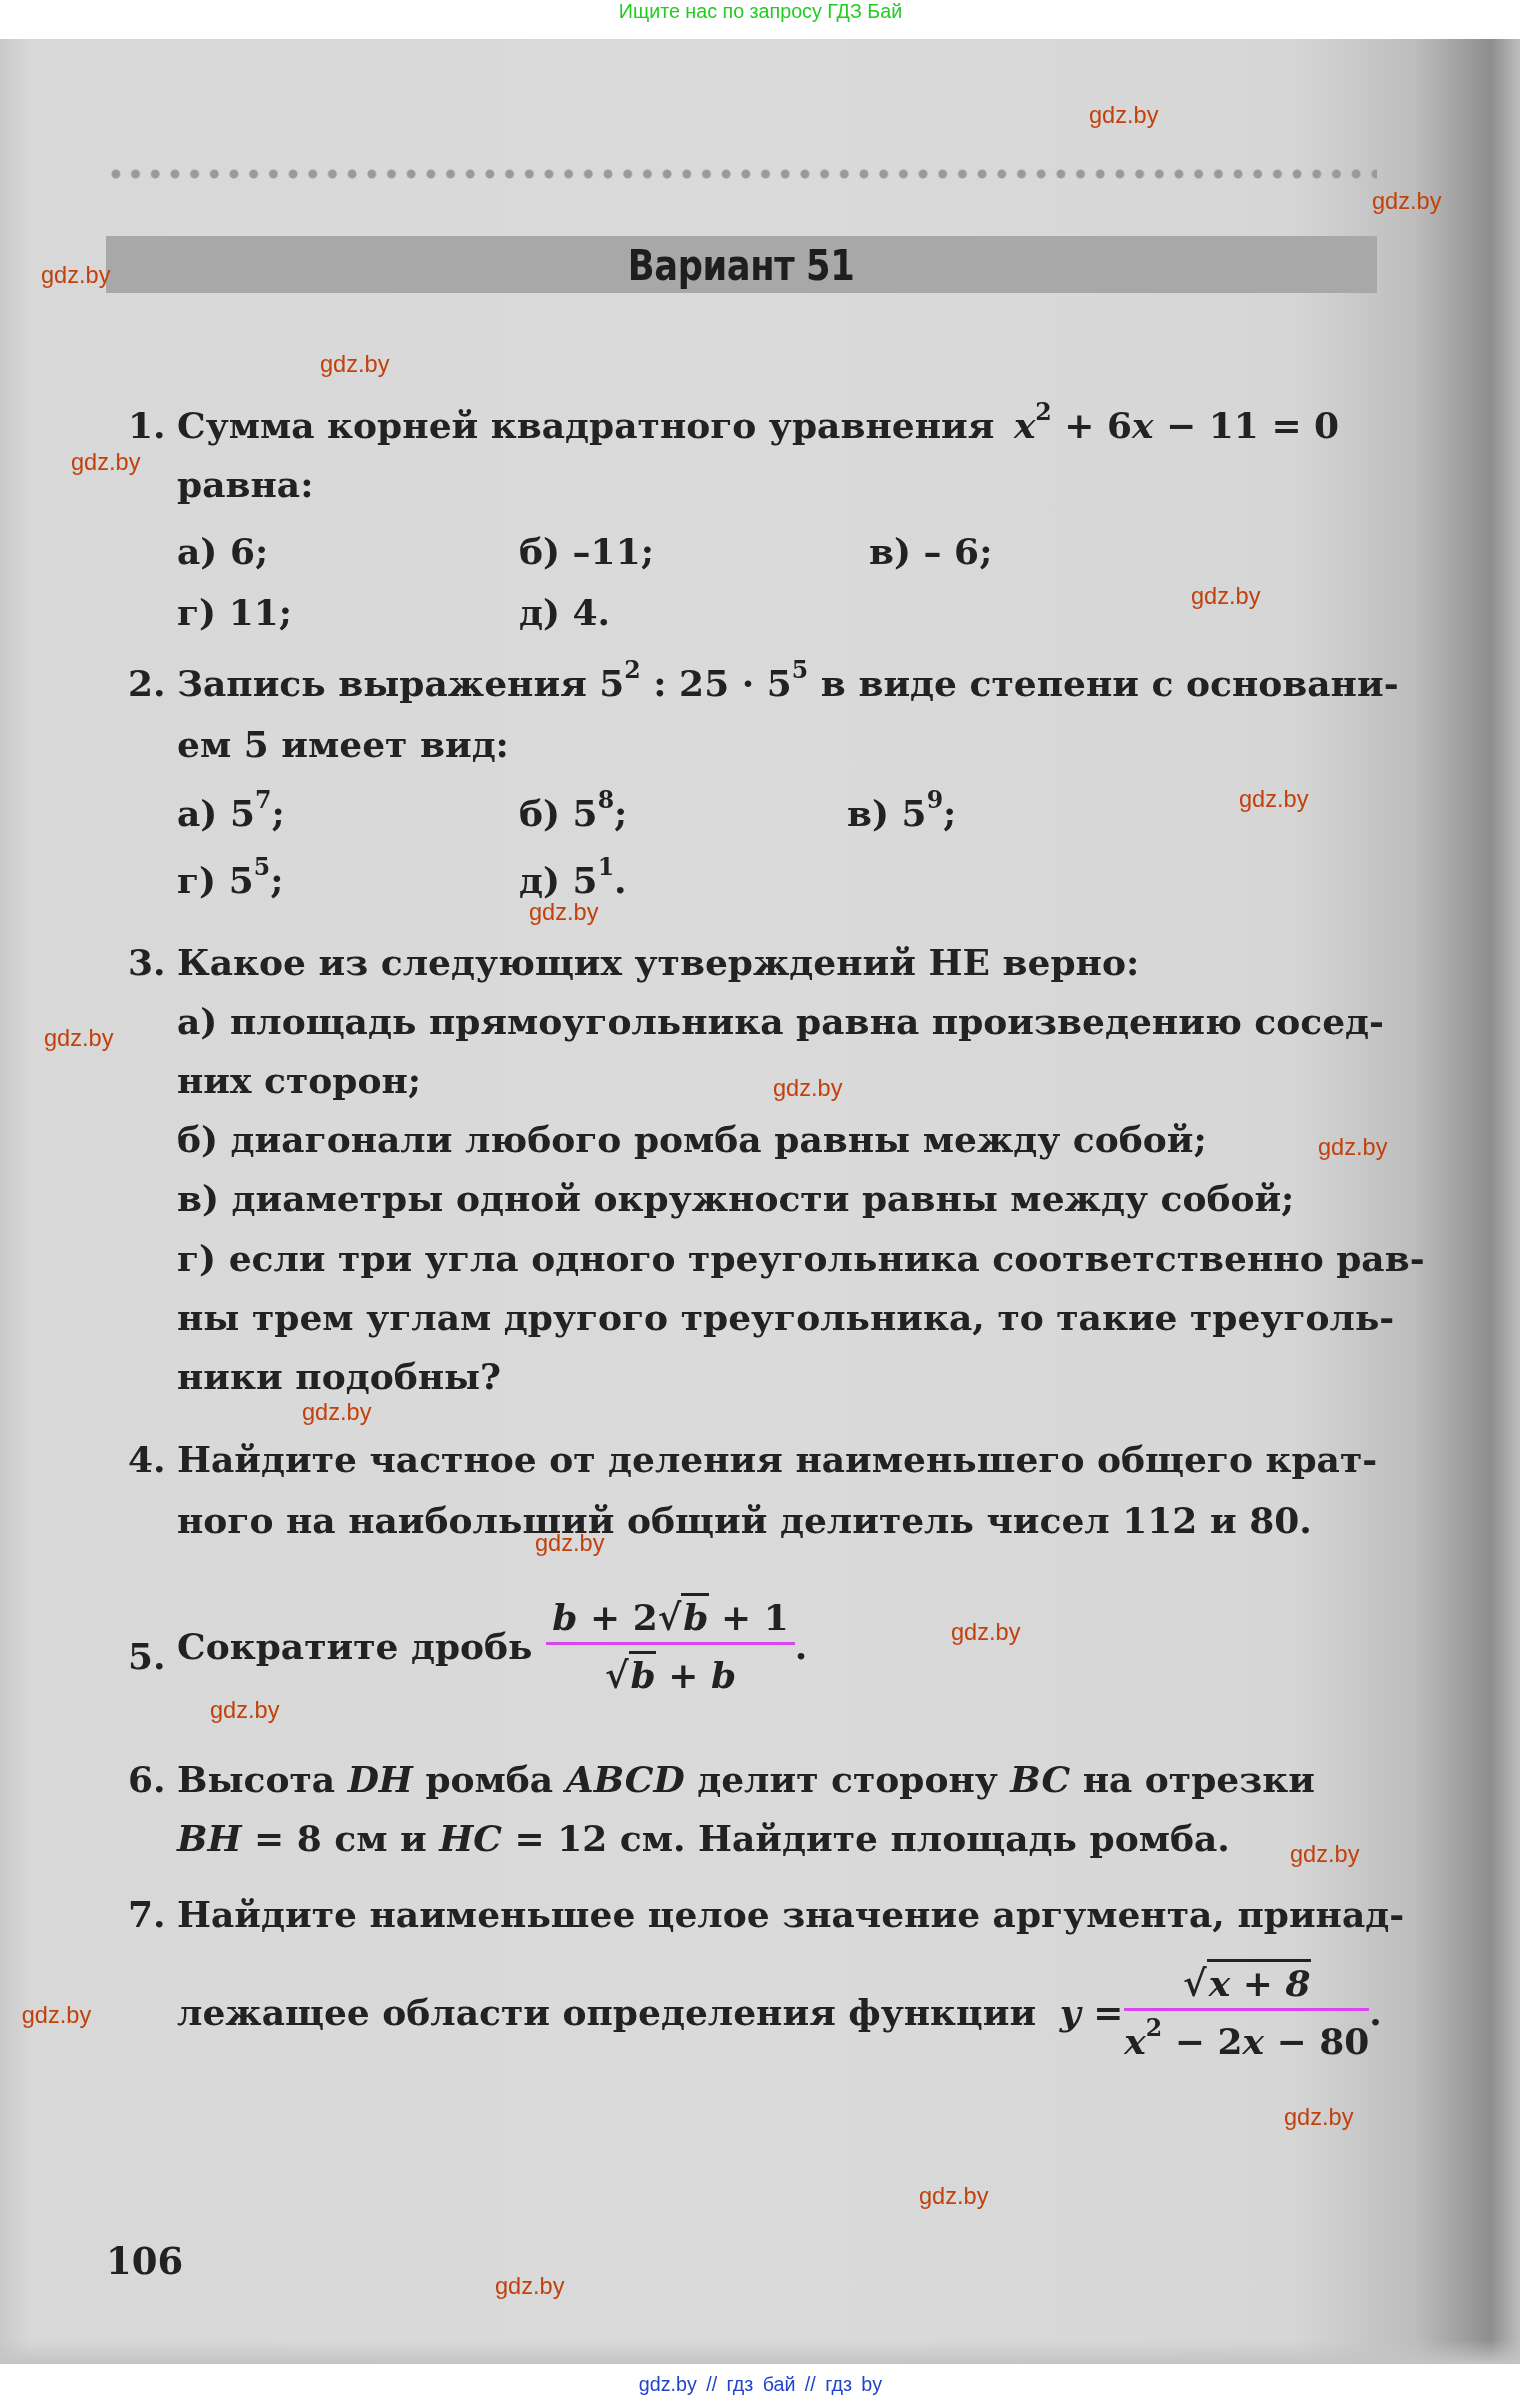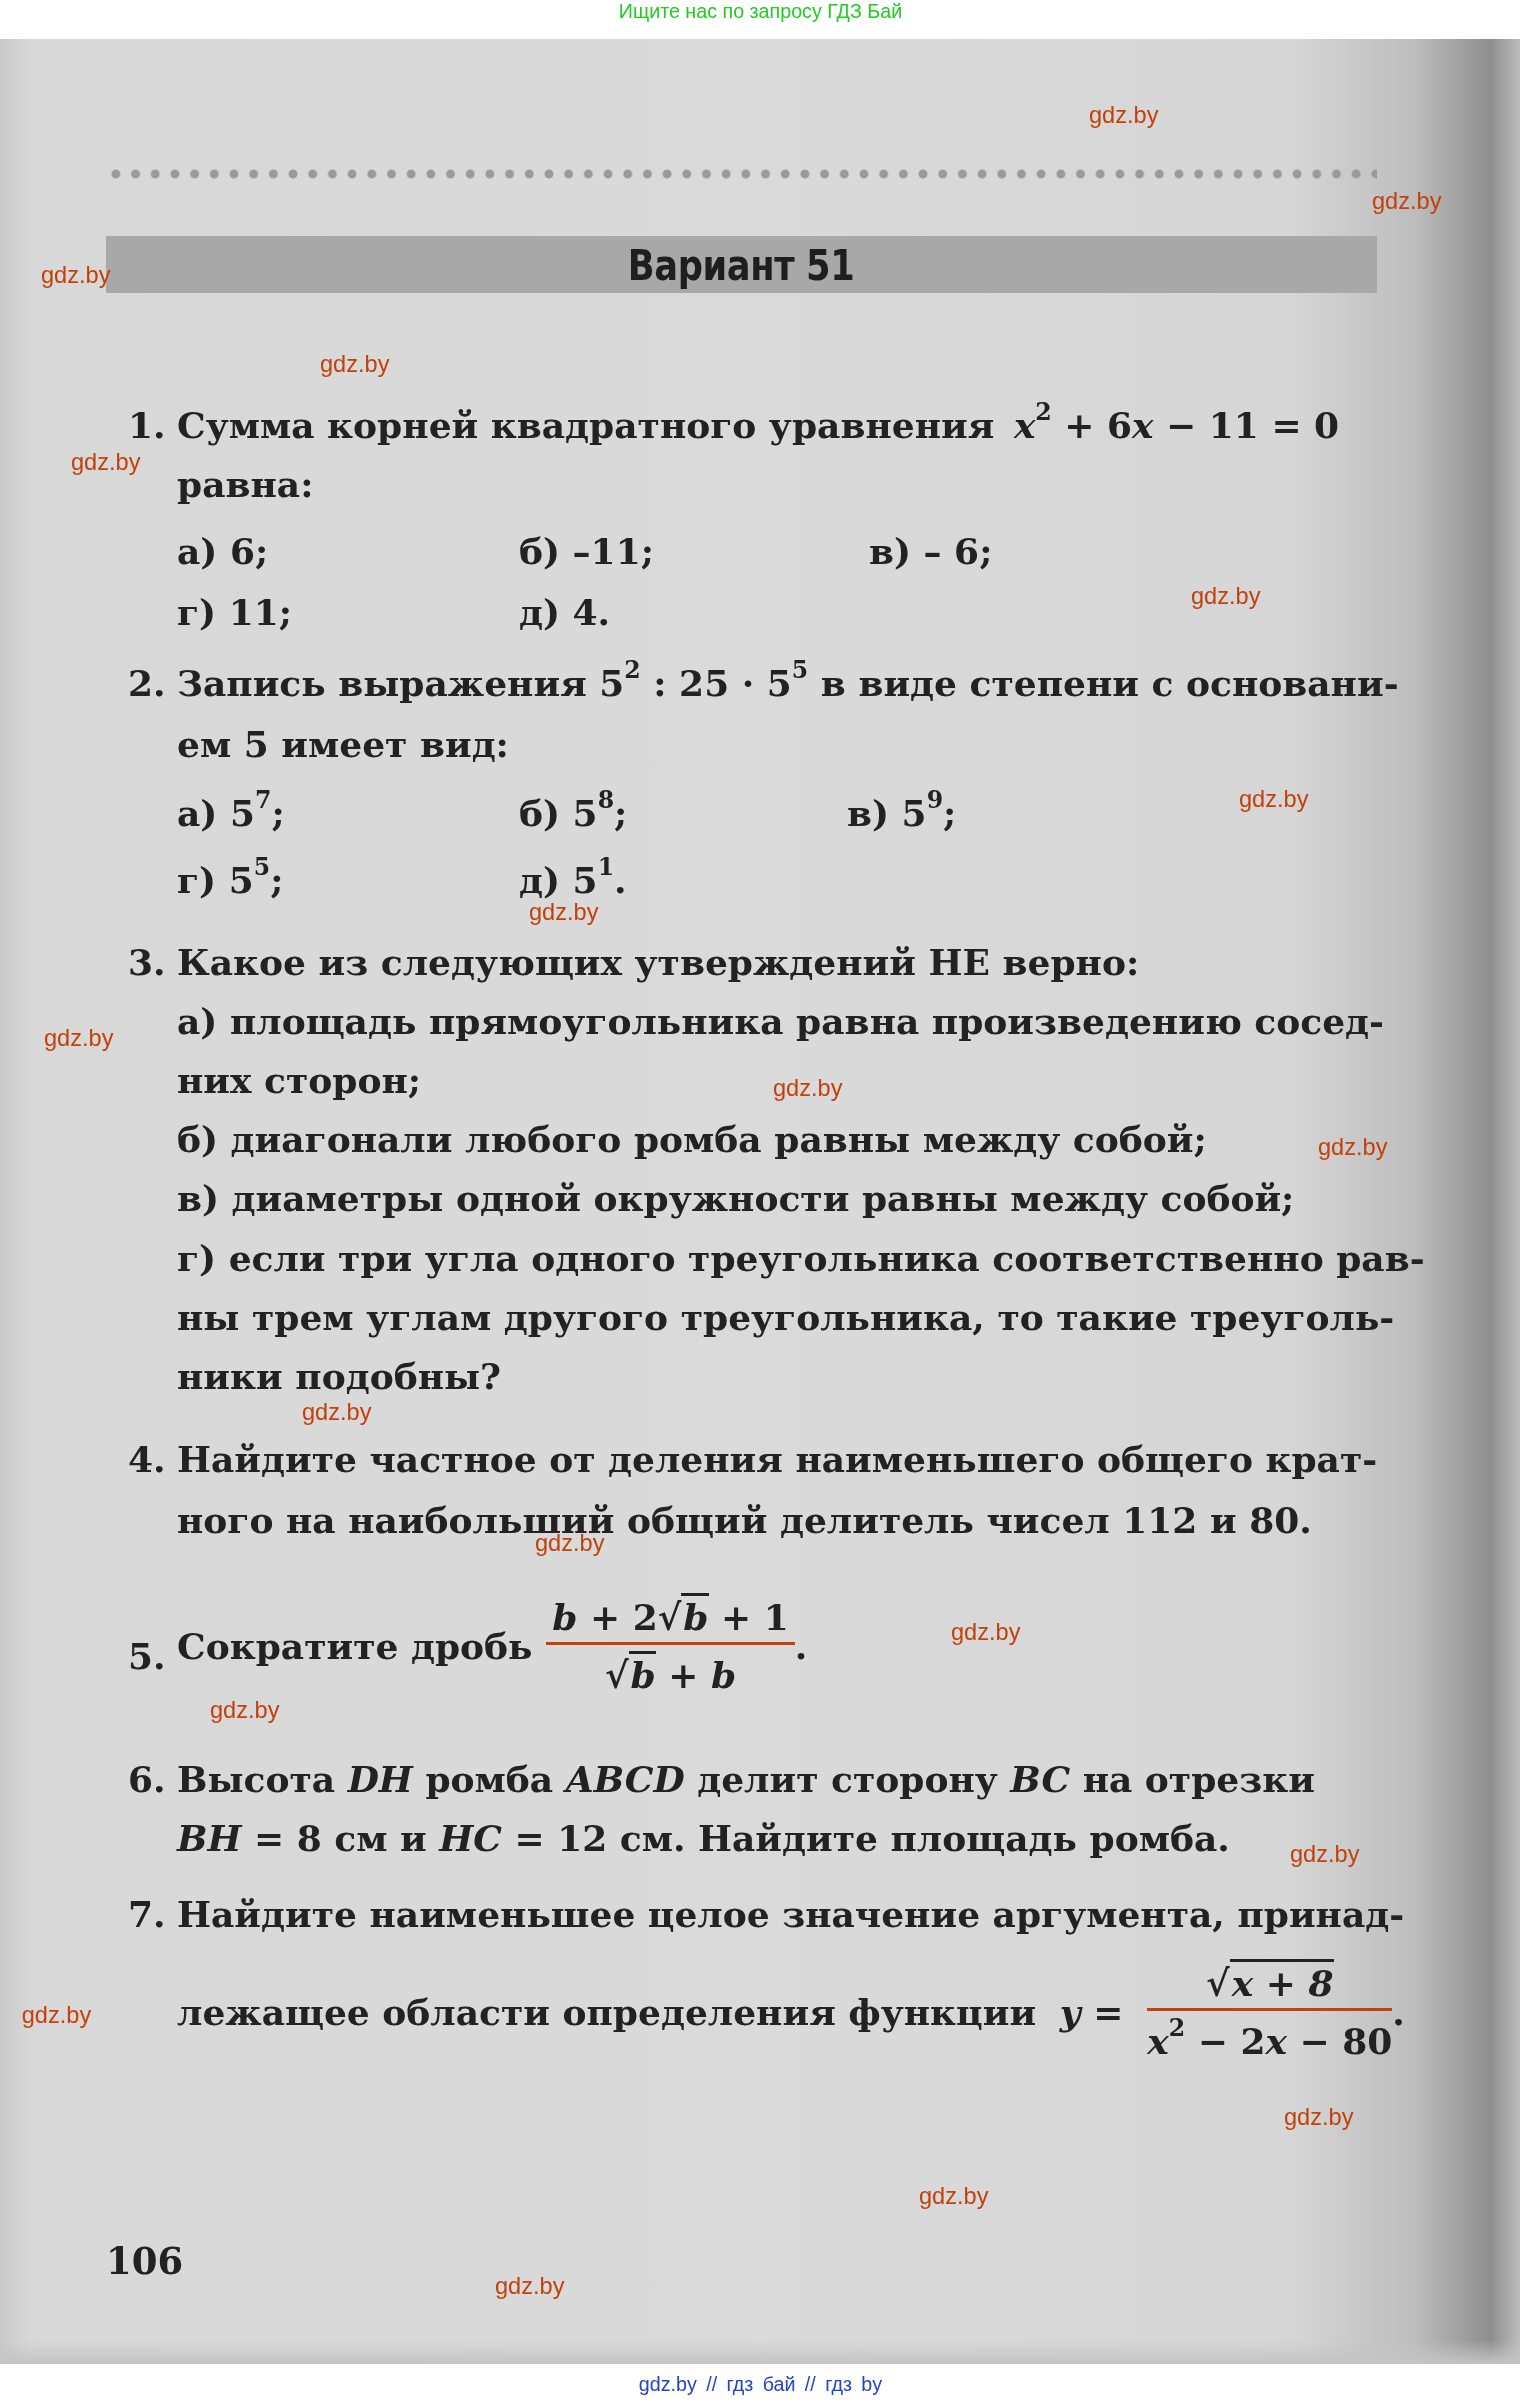--- a/index.html
+++ b/index.html
@@ -46,21 +46,21 @@
     color: #222; font-size: 36px; font-weight: bold;
     font-family: "DejaVu Serif", serif;
   }
   .q { position: absolute; left: 0; width: 1271px; }
   .q .num { position: absolute; left: 0; }
   .line { position: absolute; left: 49px; white-space: nowrap; transform-origin: left top; }
   .opt { position: absolute; white-space: nowrap; }
   i { font-style: italic; }
   sup { font-size: 23.6px; vertical-align: 17.7px; line-height: 0; }
   .frac { display: inline-block; vertical-align: middle; text-align: center; position: relative; }
-  .frac .numr { display: block; padding: 0 5.9px 3.9px; border-bottom: 3px solid #c2410c; }
+  .frac .numr { display: block; padding: 0 5.9px 3.9px; border-bottom: 3px solid #d946ef; }
   .frac .den { display: block; padding-top: 9px; }
   .sqrt { border-top: 3px solid #222; padding-left: 2px; }
   .wm {
     position: absolute; font-family: Liberation Sans, sans-serif; font-size: 23.6px;
     color: #c2410c; font-weight: normal; text-align: center;
   }
   .pagenum {
     position: absolute; left: 106px; top: 2200px; font-size: 37px; font-weight: bold; color: #222;
   }
 </style>
@@ -146,21 +146,21 @@
     <span class="line" style="top:0"><span>Высота </span><i>DH</i><span> ромба </span><i>ABCD</i><span> делит сторону </span><i>BC</i><span> на отрезки</span></span>
     <span class="line" style="top:59px"><i>BH</i><span> = 8 см и </span><i>HC</i><span> = 12 см. Найдите площадь ромба.</span></span>
   </div>
 
   <div class="q" style="top:1499px">
     <span class="num">7.</span>
     <span class="line" style="top:0">Найдите наименьшее целое значение аргумента, принад-</span>
     <span class="line" style="top:69px; display:flex; align-items:center;">
       <span>лежащее области определения функции</span>
       <i style="margin-left:23.6px">y =</i>
-      <span class="frac" style="margin-left:24px">
+      <span class="frac" style="margin-left:1px">
         <span class="numr">√<span class="sqrt"><i>x + 8</i></span></span>
         <span class="den"><i>x</i><sup>2</sup><span> − 2</span><i>x</i><span> − 80</span></span>
       </span>
       <span>.</span>
     </span>
   </div>
 </div>
 
 <div id="watermarks">
     <span class="wm" style="left: 1089px; top: 102px;">gdz.by</span>

